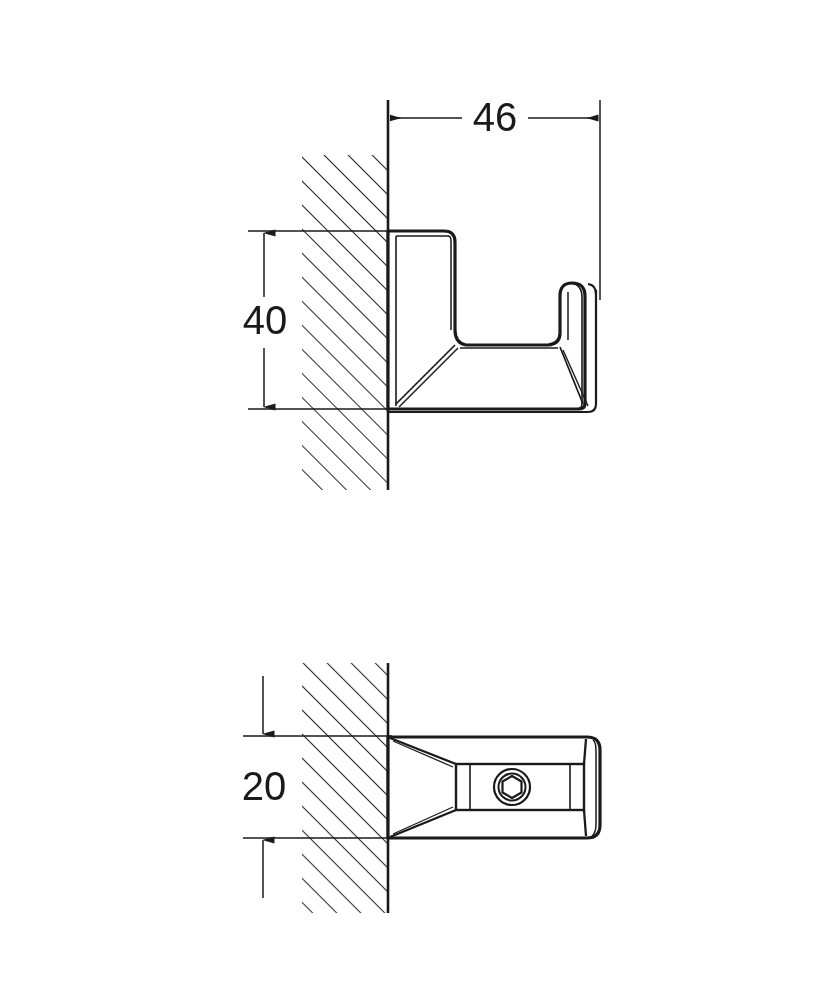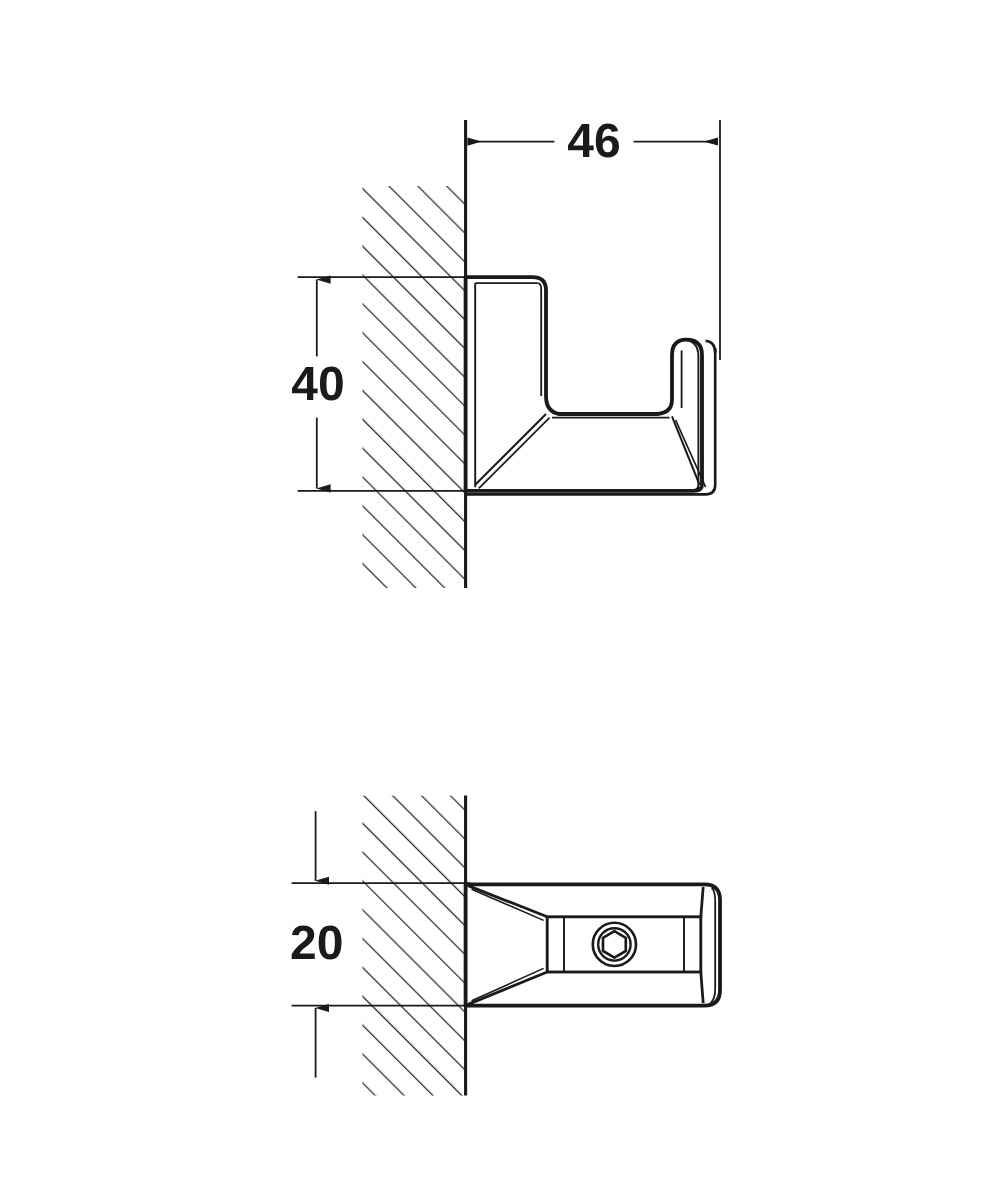--- a/index.html
+++ b/index.html
@@ -14,21 +14,20 @@
     font-family: "Liberation Sans", sans-serif;
     overflow: hidden;
     position: relative;
   }
   #drawing-root {
     position: absolute;
     top: 0;
     left: 0;
     width: 834px;
     height: 1000px;
-    font-weight: bold;
   }
   svg.tech-drawing {
     display: block;
     width: 834px;
     height: 1000px;
     background: #ffffff;
   }
   .dim-text {
     font-family: "Liberation Sans", sans-serif;
     font-size: 40px;

